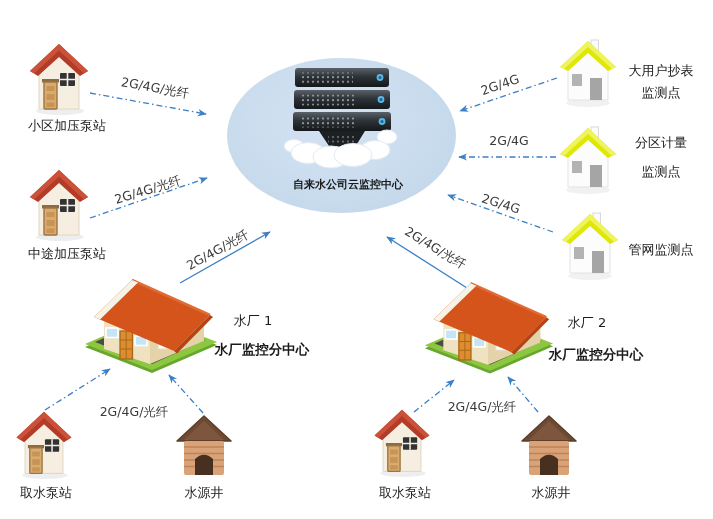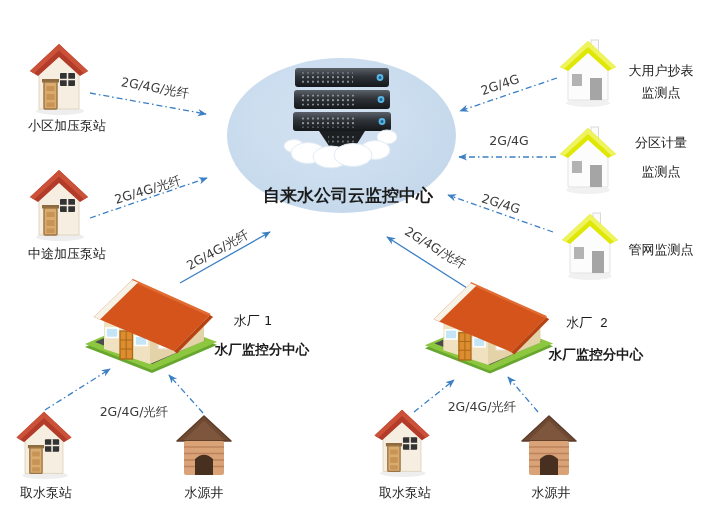--- a/index.html
+++ b/index.html
@@ -71,21 +71,21 @@
     <g fill="#ffffff" stroke="#e2ebf4" stroke-width="1">
       <ellipse cx="13" cy="80" rx="10" ry="6.5"></ellipse>
       <ellipse cx="106" cy="71" rx="10" ry="7"></ellipse>
       <ellipse cx="27" cy="87" rx="17" ry="10.5"></ellipse>
       <ellipse cx="94" cy="84" rx="15" ry="9.5"></ellipse>
       <ellipse cx="50" cy="91" rx="18" ry="11"></ellipse>
       <ellipse cx="72" cy="89" rx="19" ry="11.5"></ellipse>
     </g>
   </svg>
 
-  <div class="node-label bold" style="left:240px;top:184px;width:216px;font-size:17px;">自来水公司云监控中心</div>
+  <div class="node-label bold" style="left:240px;top:177px;width:216px;font-size:11px;">自来水公司云监控中心</div>
 
   <svg class="abs" style="left:27px;top:41px;" width="64" height="76" viewBox="0 0 64 76">
     <ellipse cx="33" cy="70" rx="24" ry="4" fill="#e2e2e2" opacity="0.6"></ellipse>
     <path d="M12,30 L32,12 L52,30 L52,68 L12,68 Z" fill="#f6efe1" stroke="#e0d5c0" stroke-width="1"></path>
     <path d="M32,3 L61,30 L53,35 L32,16 L11,35 L3,30 Z" fill="#b23b29"></path>
     <path d="M32,3 L61,30 L57,32.5 L32,9.5 L7,32.5 L3,30 Z" fill="#cb5138"></path>
     <rect x="33" y="32" width="15" height="13" rx="1" fill="#333333"></rect>
     <path d="M40.5,32 V45 M33,38.5 H48" stroke="#f6efe1" stroke-width="1.6"></path>
     <rect x="15" y="38" width="17" height="3.5" fill="#8d6a3f"></rect>
     <rect x="17" y="41" width="13" height="27" rx="1" fill="#d9ab6e" stroke="#9a7544" stroke-width="1.4"></rect>
@@ -181,21 +181,21 @@
     <rect x="55" y="65" width="12" height="9.5" fill="#c3e5f6" stroke="#ffffff" stroke-width="1.6"></rect>
     <rect x="40" y="60" width="12.5" height="28" fill="#dd8c2f" stroke="#a96818" stroke-width="1.3"></rect>
     <path d="M46.2,60 V88 M40,69 H52.5 M40,78 H52.5" stroke="#a96818" stroke-width="1"></path>
     <rect x="100" y="52" width="15" height="10" fill="#c3e5f6" stroke="#ffffff" stroke-width="1.6"></rect>
     <rect x="78" y="66" width="16" height="12" fill="#ffffff" stroke="#e6dcc4" stroke-width="1.3"></rect>
     <path d="M14,46 L52,9 L130,44 L94,80 Z" fill="#d4541c"></path>
     <path d="M52,9 L130,44" stroke="#e06b33" stroke-width="2.5"></path>
     <path d="M14,46 L52,9 L58,11.5 L20,48.5 Z" fill="#f7f2e6"></path>
     <path d="M94,80 L130,44 L133,46 L97,82.5 Z" fill="#b84312"></path>
   </svg>
-  <div class="node-label" style="left:537px;top:314px;width:100px;font-family:Liberation Mono, monospace;">水厂 2</div>
+  <div class="node-label" style="left:537px;top:314px;width:100px;">水厂 2</div>
   <div class="node-label bold" style="left:526px;top:346px;width:140px;font-size:13.5px;">水厂监控分中心</div>
   <div class="link-label" style="left:390px;top:240px;width:90px;transform:rotate(31deg);">2G/4G/光纤</div>
 
   <svg class="abs" style="left:13px;top:409px;" width="62" height="72" viewBox="0 0 64 76">
     <ellipse cx="33" cy="70" rx="24" ry="4" fill="#e2e2e2" opacity="0.6"></ellipse>
     <path d="M12,30 L32,12 L52,30 L52,68 L12,68 Z" fill="#f6efe1" stroke="#e0d5c0" stroke-width="1"></path>
     <path d="M32,3 L61,30 L53,35 L32,16 L11,35 L3,30 Z" fill="#b23b29"></path>
     <path d="M32,3 L61,30 L57,32.5 L32,9.5 L7,32.5 L3,30 Z" fill="#cb5138"></path>
     <rect x="33" y="32" width="15" height="13" rx="1" fill="#333333"></rect>
     <path d="M40.5,32 V45 M33,38.5 H48" stroke="#f6efe1" stroke-width="1.6"></path>

